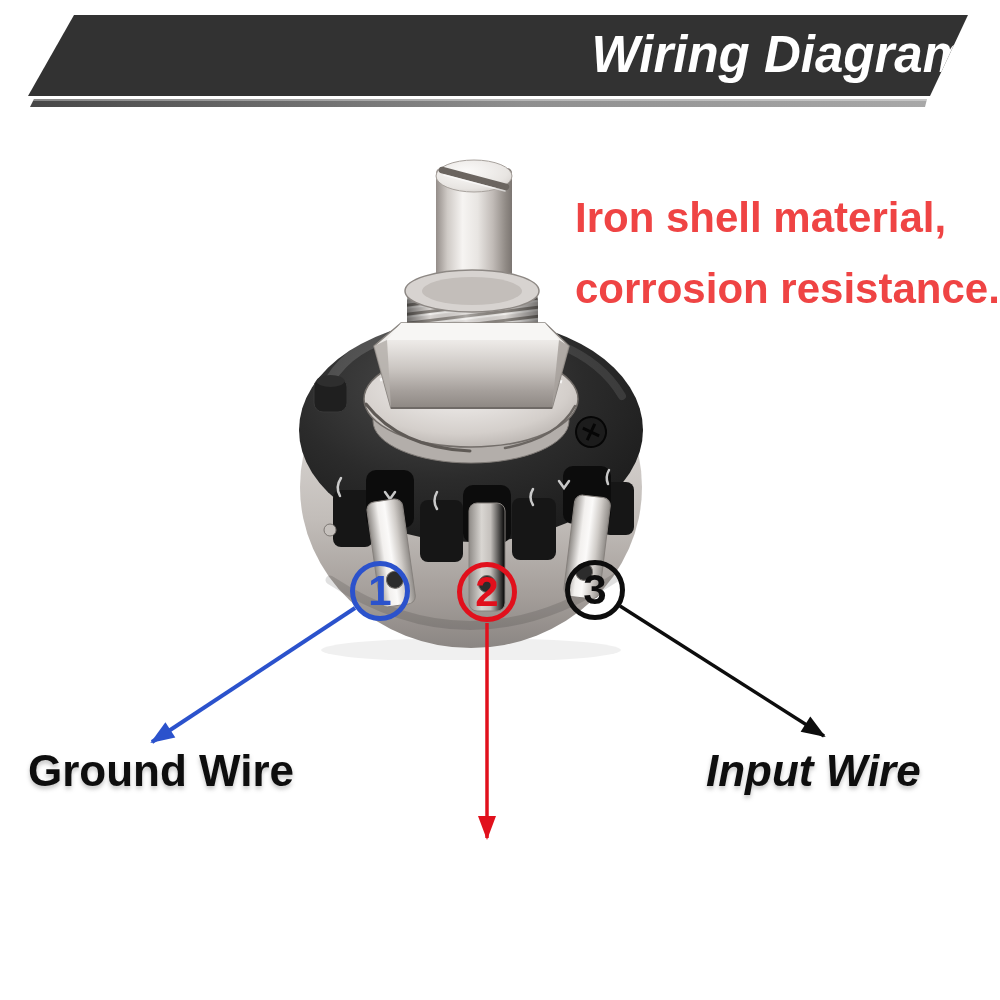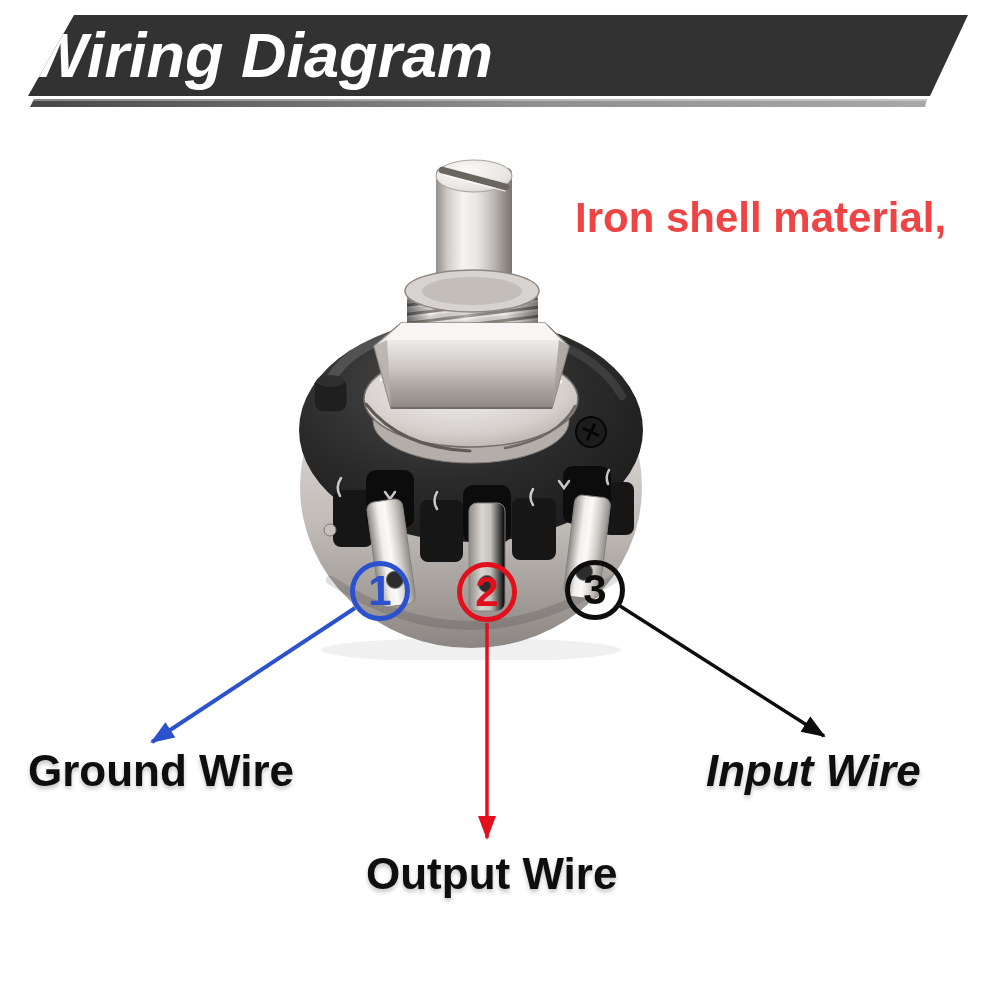--- a/index.html
+++ b/index.html
@@ -7,22 +7,22 @@
     position:relative;width:1000px;height:1000px;background:#ffffff;
     font-family:"Liberation Sans",sans-serif;overflow:hidden;
   }
   
   .banner{
     position:absolute;left:28px;top:15px;width:940px;height:81px;
     clip-path:polygon(46px 0px,940px 0px,902px 81px,0px 81px);
     background:#323232;
   }
   .banner-title{
-    display:block;width:100%;text-align:left;line-height:80px;
-    font-size:63px;font-weight:bold;font-style:italic;color:#ffffff;
+    display:block;width:100%;text-align:right;line-height:80px;
+    font-size:51px;font-weight:bold;font-style:italic;color:#ffffff;
     letter-spacing:0px;white-space:nowrap;
   }
   .stripe{
     position:absolute;left:30px;top:99px;width:897px;height:8px;
     background:linear-gradient(90deg,#474747,#8f8f8f 55%,#a8a8a8);
     box-shadow:inset 0 2px 0 rgba(255,255,255,.35);
     clip-path:polygon(4px 0,100% 0,calc(100% - 2px) 100%,0 100%);
   }
   
   .feature-note{
@@ -56,20 +56,21 @@
 
 <div class="page">
 
   <div class="banner" style="background-color: rgb(50, 50, 50);">
     <span class="banner-title">Wiring Diagram</span>
   </div>
   <div class="stripe"></div>
 
   <div class="feature-note">
     <div>Iron shell material,</div>
+    <div>corrosion resistance.</div>
   </div>
 
   <svg class="pot-svg" viewBox="280 140 380 520">
     <defs>
       <linearGradient id="shaftG" x1="0" y1="0" x2="1" y2="0">
         <stop offset="0" stop-color="#948d89"></stop>
           <stop offset=".15" stop-color="#cfcac6"></stop>
         <stop offset=".35" stop-color="#f6f4f2"></stop>
           <stop offset=".55" stop-color="#e8e5e2"></stop>
         <stop offset=".75" stop-color="#c0bab6"></stop>
@@ -239,16 +240,15 @@
     <span style="color: rgb(43, 82, 204);">1</span>
   </div>
   <div class="callout-circle c2" style="border-color: rgb(225, 16, 28);">
     <span style="color: rgb(225, 16, 28);">2</span>
   </div>
   <div class="callout-circle c3" style="border-color: rgb(13, 13, 13);">
     <span style="color: rgb(13, 13, 13);">3</span>
   </div>
 
   <div class="wire-label lbl-ground">Ground Wire</div>
-  <div class="wire-label lbl-output">Output Wire</div>
   <div class="wire-label lbl-input">Input Wire</div>
 
 </div>
 
 </body></html>

